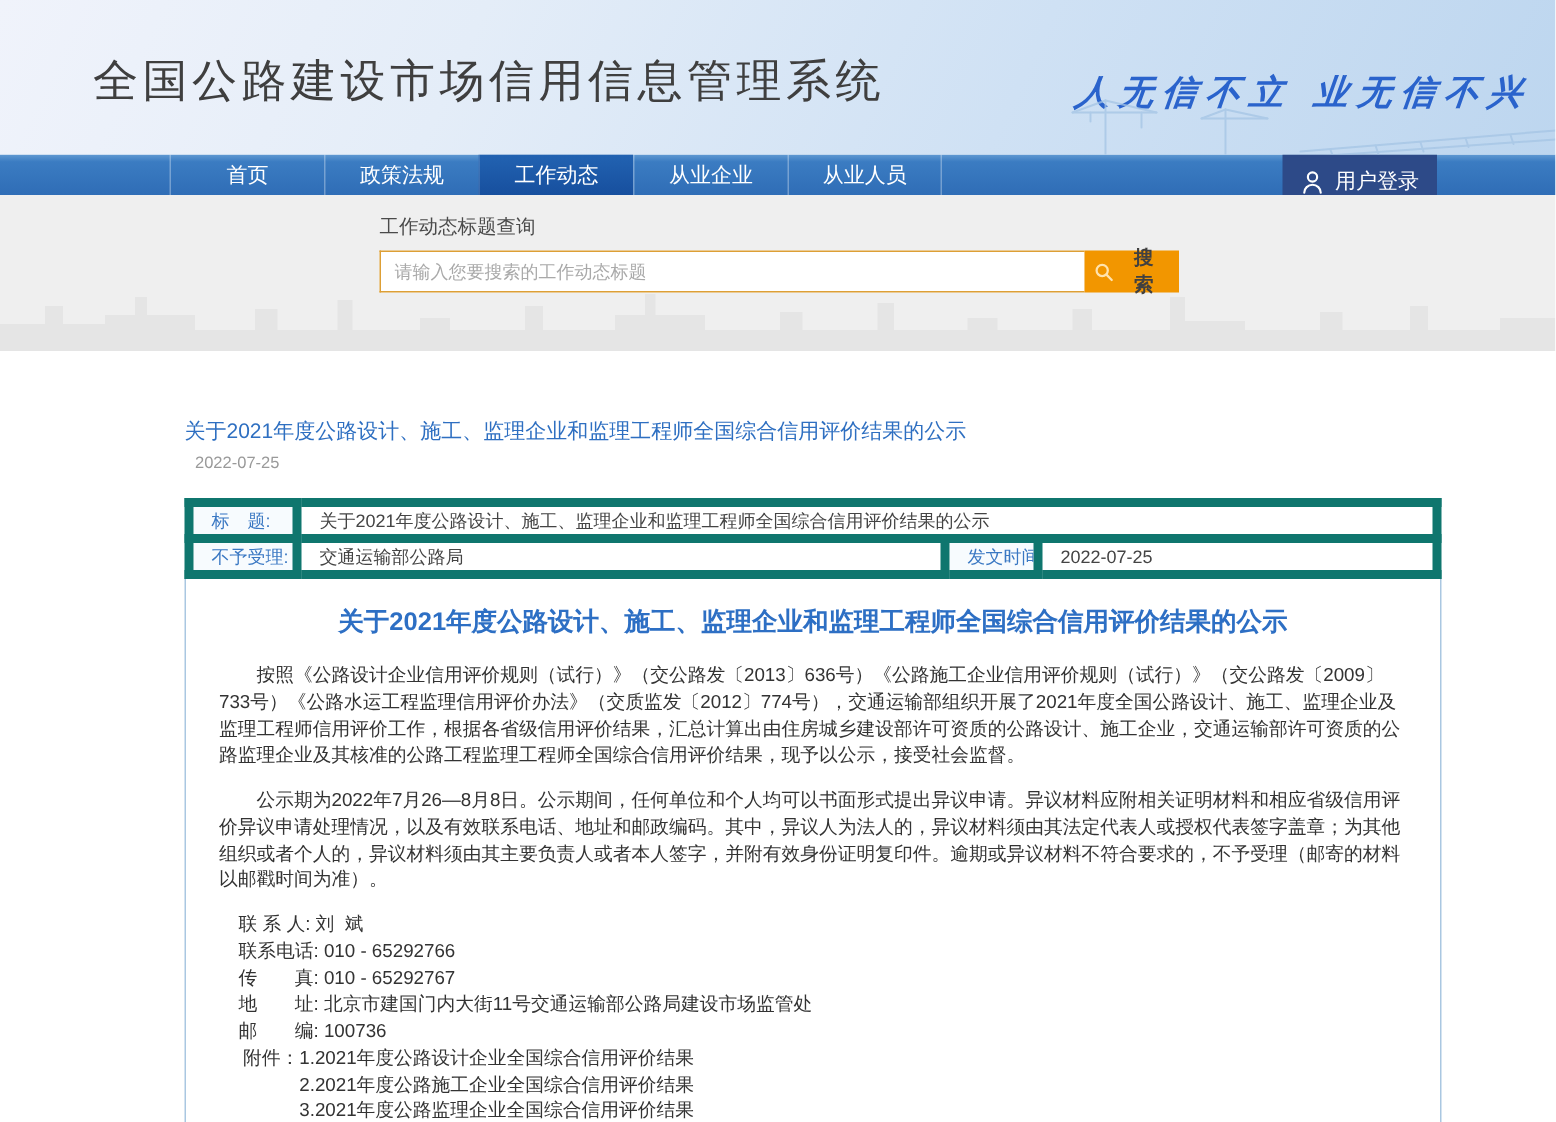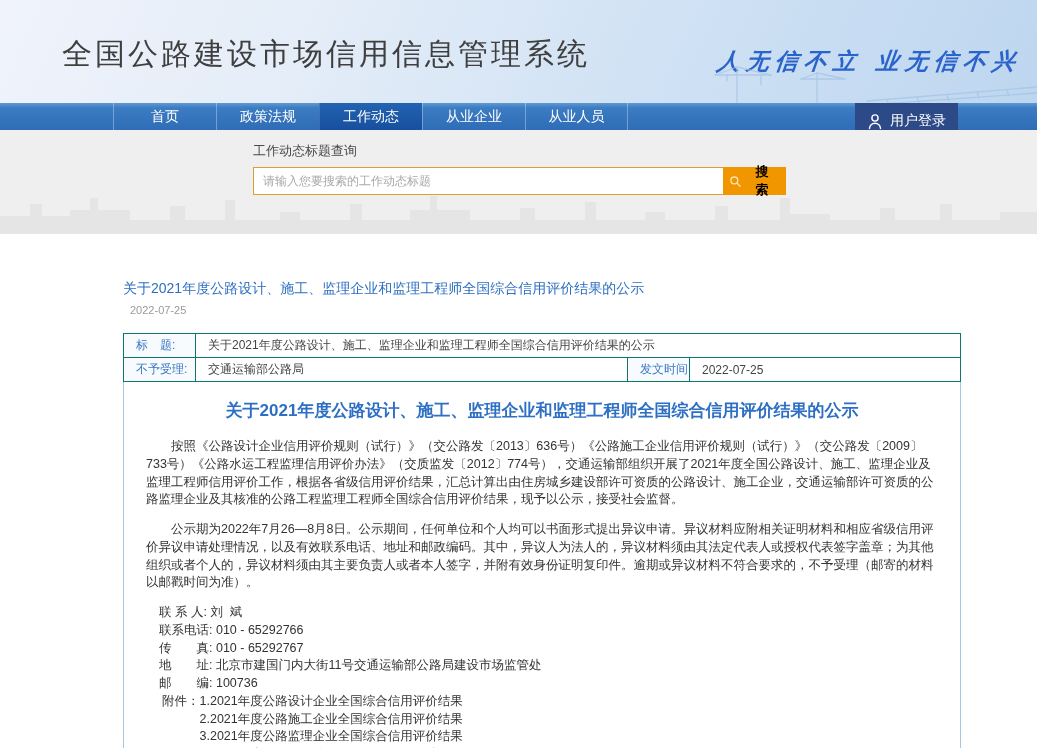--- a/index.html
+++ b/index.html
@@ -59,34 +59,34 @@
   .search-label { font-size:13px; color:#4a4a4a; margin-bottom:7px; }
   .search-row { display:flex; align-items:center; }
   .search-input {
     width:470px; height:28px; border:1px solid #dd9f35; border-right:none;
     padding:0 9px; font-size:12px; color:#333; outline:none; background:#fff;
     font-family:"Liberation Sans", sans-serif;
   }
   .search-input::placeholder { color:#a9a9a9; }
   .search-btn {
     width:63px; height:28px; border:none; cursor:pointer;
-    background:#f29600; color:#000000; font-size:13px; font-weight:bold;
+    background:#f29600; color:#404040; font-size:13px; font-weight:bold;
     display:flex; align-items:center; justify-content:center; gap:4px;
-    font-family:Liberation Mono, monospace; letter-spacing:2px;
+    font-family:Liberation Serif, serif; letter-spacing:2px;
   }
 
   
   .main { background:#fff; }
   .content { width:838px; margin-left:123px; padding-top:45px; }
   .news-title { display:inline-block; color:#2e6fc1; font-size:14px; text-decoration:none; cursor:pointer; }
   .news-date { color:#9a9a9a; font-size:11px; margin:6px 0 17px 7px; }
 
   table.meta-table { width:100%; border-collapse:collapse; table-layout:fixed; }
   .meta-table td {
-    border:1px solid #0f766e; height:24px; font-size:12px;
+    border:6px solid #0f766e; height:24px; font-size:12px;
     padding:0 4px 0 12px; color:#444; white-space:nowrap; overflow:hidden;
   }
   .meta-table td.lbl { color:#3a78c3; background:#f7fbfe; }
 
   .article-box {
     border:1px solid #aac7e1; border-top:none;
     padding:15px 10px 8px;
   }
   .article-heading {
     margin:2px 0 16px; text-align:center;

